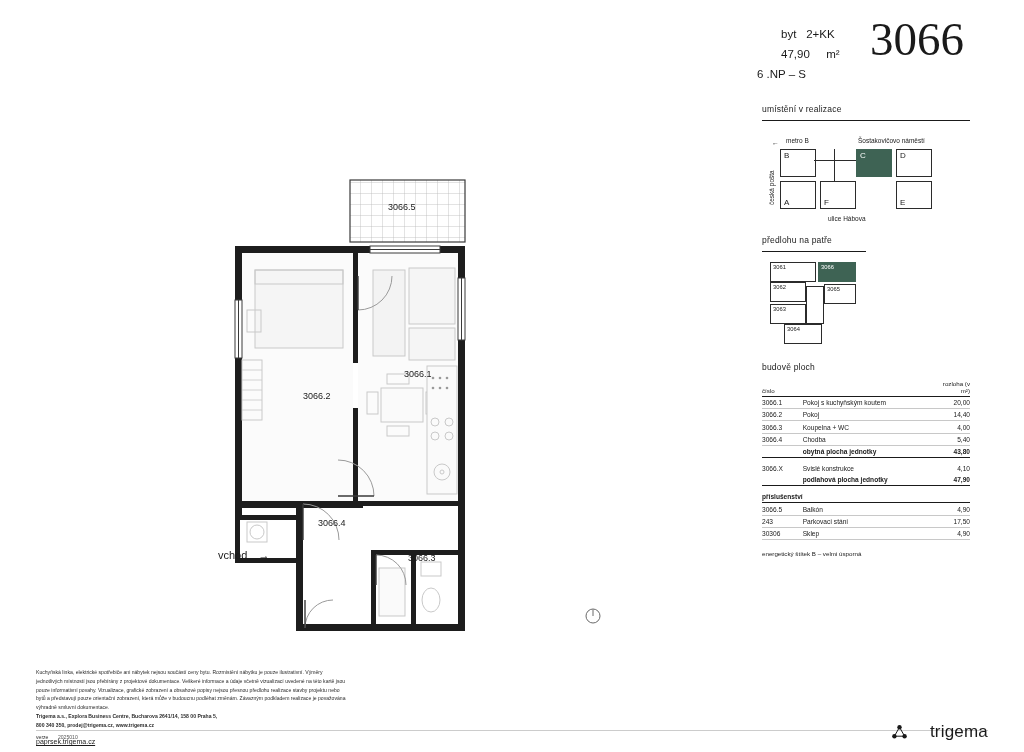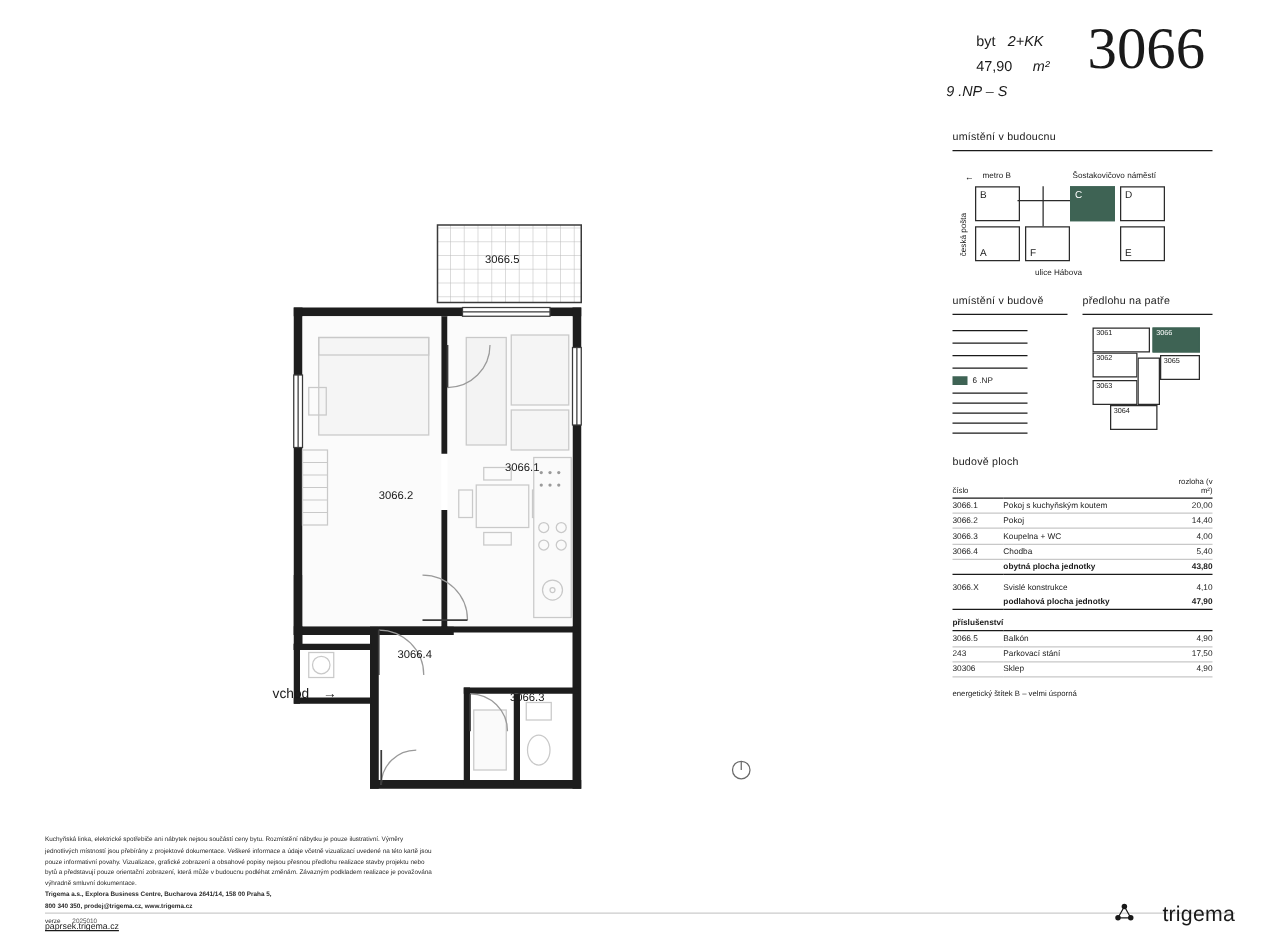--- a/index.html
+++ b/index.html
@@ -61,21 +61,20 @@
   .unitinfo .rows .row {
     white-space: nowrap;
   }
   .unitinfo .rows .row .lbl {
     display: inline-block;
     min-width: 22px;
     margin-left: 24px;
   }
   .unitinfo .rows .row .val {
     font-weight: normal;
-    font-style: italic;
   }
   .unitnum {
     position: absolute;
     right: -2px;
     top: -4px;
     font-family: "Liberation Serif", serif;
     font-size: 47px;
     letter-spacing: 0px;
     color: #1a1a1a;
     line-height: 1;
@@ -293,20 +292,21 @@
     top: 730px;
     width: 952px;
     height: 1px;
     background: #cccccc;
   }
   .logo {
     position: absolute;
     right: 36px;
     top: 722px;
     display: flex;
+    align-items: center;
     gap: 22px;
   }
   .logo .mark {
     width: 17px;
     height: 17px;
   }
   .logo .word {
     font-size: 17px;
     color: #1a1a1a;
     letter-spacing: 0.2px;
@@ -329,29 +329,29 @@
     <div class="rows">
       <div class="row">
         <span class="lbl">byt</span>
         <span class="val">2+KK</span>
       </div>
       <div class="row">
         <span class="lbl" style="min-width:42px">47,90</span>
         <span class="val">m²</span>
       </div>
       <div class="row">
-        <span class="val">9 .NP – S</span>
+        <span class="val">6 .NP – S</span>
       </div>
     </div>
     <div class="unitnum">3066</div>
   </div>
 
   <div class="rightcol">
 
-    <div class="sec-title">umístění v budoucnu</div>
+    <div class="sec-title">umístění v realizace</div>
     <div class="hr"></div>
 
     <div class="locator">
       <div class="arrow-left" style="left:10px; top:16px;">←</div>
       <div class="lcap" style="left:24px; top:14px;">metro B</div>
       <div class="lcap" style="left:96px; top:14px;">Šostakovičovo náměstí</div>
       <div class="lcap vert" style="left:6px; top:82px;">česká pošta</div>
       <div class="lcap" style="left:66px; top:92px;">ulice Hábova</div>
 
       <div class="lbox top" style="left:18px; top:26px; width:34px; height:26px;">
@@ -371,37 +371,20 @@
       </div>
       <div class="lbox" style="left:134px; top:58px; width:34px; height:26px;">
         <span>E</span>
       </div>
 
       <div style="position:absolute; left:52px; top:37px; width:42px; height:1px; background:#2b2b2b;"></div>
       <div style="position:absolute; left:72px; top:26px; width:1px; height:32px; background:#2b2b2b;"></div>
     </div>
 
     <div class="twocol">
-      <div class="col-l">
-        <div class="sec-title">umístění v budově</div>
-        <div class="hr"></div>
-        <div class="floorlines">
-          <div class="fl" style="top:6px;"></div>
-          <div class="fl" style="top:16px;"></div>
-          <div class="fl" style="top:26px;"></div>
-          <div class="fl" style="top:36px;"></div>
-          <div class="flbar" style="top:43px;"></div>
-          <div class="fllabel" style="top:43px;">6 .NP</div>
-          <div class="fl" style="top:56px;"></div>
-          <div class="fl" style="top:64px;"></div>
-          <div class="fl" style="top:72px;"></div>
-          <div class="fl" style="top:80px;"></div>
-          <div class="fl" style="top:88px;"></div>
-        </div>
-      </div>
 
       <div class="col-r">
         <div class="sec-title">předlohu na patře</div>
         <div class="hr"></div>
         <div class="floorplan-mini">
           <div class="mbox" style="left:8px; top:6px; width:44px; height:18px;">
             <span>3061</span>
           </div>
           <div class="mbox filled" style="left:56px; top:6px; width:36px; height:18px;">
             <span>3066</span>

